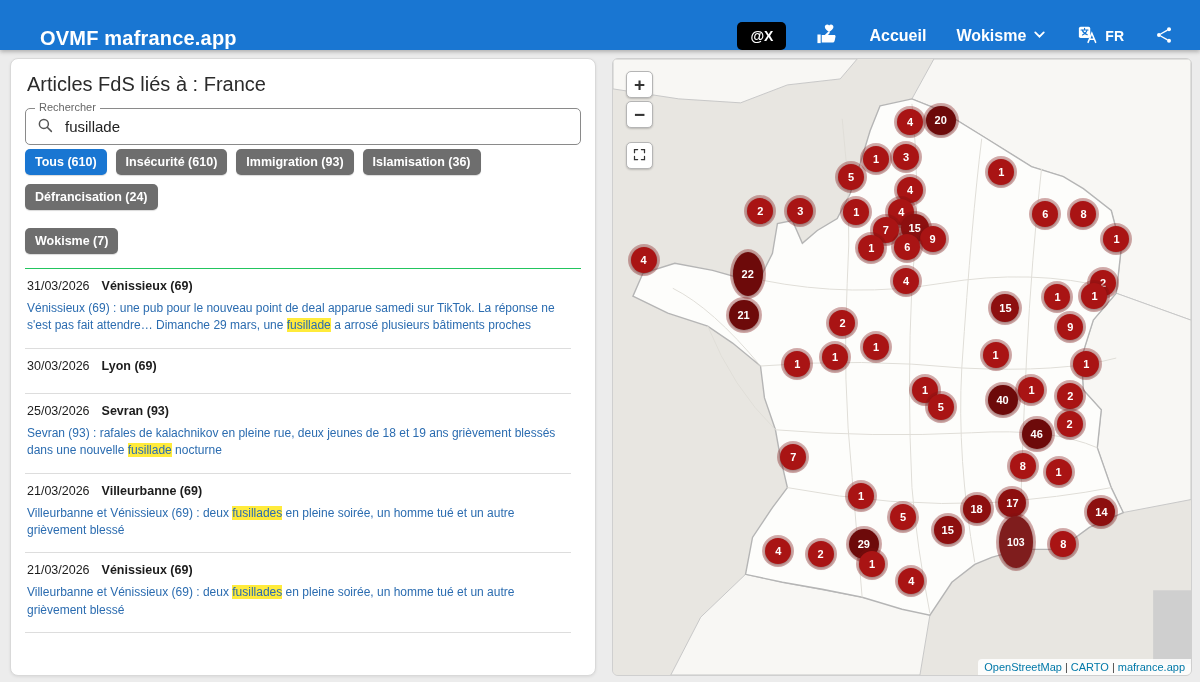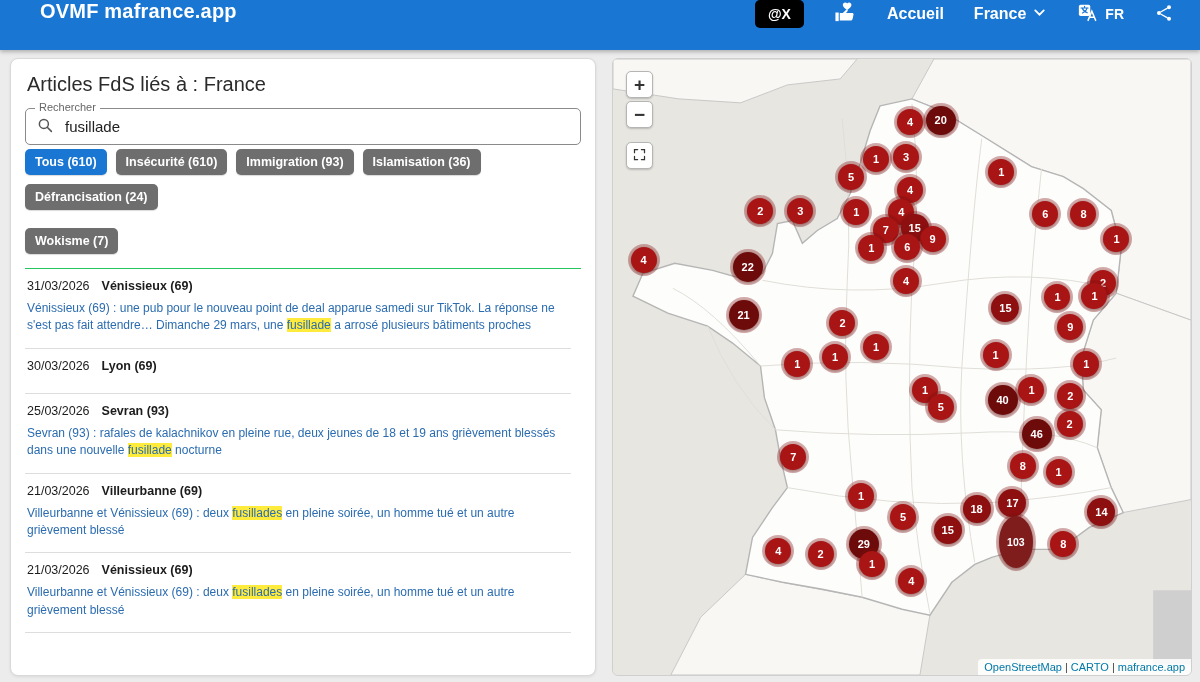--- a/index.html
+++ b/index.html
@@ -6,21 +6,21 @@
   html,body { margin:0; padding:0; }
   body {
     width:1200px; height:682px; overflow:hidden;
     font-family:"Liberation Sans", sans-serif;
     background:#ececec;
     position:relative;
   }
   
   .navbar {
     height:50px; background:#1976d2; color:#fff;
-    display:flex; align-items:flex-start;
+    display:flex; align-items:flex-end;
     padding:0 26px 0 40px;
     box-shadow:0 2px 4px rgba(0,0,0,.25);
     position:relative; z-index:20;
   }
   .brand { font-size:20px; font-weight:bold; letter-spacing:.2px; cursor:pointer; }
   .nav-right { margin-left:auto; display:flex; align-items:center; gap:30px; }
   .x-btn {
     background:#000; color:#fff; border:none; border-radius:5px;
     font-family:inherit; font-size:14px; font-weight:bold;
     padding:6px 13px; cursor:pointer; display:flex; align-items:center; gap:2px;
@@ -119,21 +119,21 @@
       <span>
         <svg viewBox="0 0 24 24" width="23" height="23" fill="#fff">
           <path d="M1.5 12h3.4v9H1.5z"></path>
           <path d="M6 20.5v-8h3.2l3.5-3.3c.4-.4 1-.4 1.4 0 .4.4.4 1 0 1.4l-1.6 2h6.6c.8 0 1.4.7 1.3 1.5l-1 4.6c-.2.9-1 1.6-1.9 1.6H6z"></path>
           <path d="M15.7 1.6c-.8 0-1.6.4-2 1-.4-.6-1.2-1-2-1-1.4 0-2.5 1.1-2.5 2.5 0 1.8 1.9 3.2 4.5 5.4 2.6-2.2 4.5-3.6 4.5-5.4 0-1.4-1.1-2.5-2.5-2.5z"></path>
         </svg>
       </span>
     </button>
     <a class="nav-link">Accueil</a>
     <div class="outils">
-      <span class="nav-link">France</span>
+      <span class="nav-link">Wokisme</span>
       <span>
         <svg viewBox="0 0 24 24" width="17" height="17" fill="none" stroke="#fff" stroke-width="2.6" stroke-linecap="round">
             <path d="M6 9l6 6 6-6"></path>
           </svg>
       </span>
     </div>
     <div class="lang">
       <span>
         <svg viewBox="0 0 24 24" width="21" height="21">
           <rect x="1" y="3" width="13" height="13" rx="2" fill="#fff"></rect>
@@ -257,21 +257,21 @@
         <div class="marker" style="height: 26px; width: 26px; left: calc(49.9% - 13px); top: calc(24.8% - 13px); background: rgb(169, 20, 20);">4</div>
         <div class="marker" style="height: 26px; width: 26px; left: calc(74.8% - 13px); top: calc(25.2% - 13px); background: rgb(169, 20, 20);">6</div>
         <div class="marker" style="height: 26px; width: 26px; left: calc(81.4% - 13px); top: calc(25.2% - 13px); background: rgb(169, 20, 20);">8</div>
         <div class="marker" style="height: 28px; width: 28px; left: calc(52.2% - 14px); top: calc(27.5% - 14px); background: rgb(141, 15, 15);">15</div>
         <div class="marker" style="height: 26px; width: 26px; left: calc(47.2% - 13px); top: calc(27.8% - 13px); background: rgb(169, 20, 20);">7</div>
         <div class="marker" style="height: 26px; width: 26px; left: calc(55.3% - 13px); top: calc(29.3% - 13px); background: rgb(169, 20, 20);">9</div>
         <div class="marker" style="height: 26px; width: 26px; left: calc(87.1% - 13px); top: calc(29.3% - 13px); background: rgb(169, 20, 20);">1</div>
         <div class="marker" style="height: 26px; width: 26px; left: calc(44.7% - 13px); top: calc(30.7% - 13px); background: rgb(169, 20, 20);">1</div>
         <div class="marker" style="height: 26px; width: 26px; left: calc(50.9% - 13px); top: calc(30.6% - 13px); background: rgb(169, 20, 20);">6</div>
         <div class="marker" style="height: 26px; width: 26px; left: calc(5.3% - 13px); top: calc(32.7% - 13px); background: rgb(169, 20, 20);">4</div>
-        <div class="marker" style="height: 30px; width: 30px; left: calc(23.3% - 15px); top: calc(33.7% - 15px); background: rgb(109, 10, 10);">22</div>
+        <div class="marker" style="height: 44px; width: 30px; left: calc(23.3% - 15px); top: calc(33.7% - 15px); background: rgb(109, 10, 10);">22</div>
         <div class="marker" style="height: 26px; width: 26px; left: calc(50.7% - 13px); top: calc(36.1% - 13px); background: rgb(169, 20, 20);">4</div>
         <div class="marker" style="height: 26px; width: 26px; left: calc(84.8% - 13px); top: calc(36.4% - 13px); background: rgb(169, 20, 20);">2</div>
         <div class="marker" style="height: 26px; width: 26px; left: calc(76.9% - 13px); top: calc(38.7% - 13px); background: rgb(169, 20, 20);">1</div>
         <div class="marker" style="height: 26px; width: 26px; left: calc(83.3% - 13px); top: calc(38.5% - 13px); background: rgb(169, 20, 20);">1</div>
         <div class="marker" style="height: 30px; width: 30px; left: calc(22.6% - 15px); top: calc(41.6% - 15px); background: rgb(109, 10, 10);">21</div>
         <div class="marker" style="height: 28px; width: 28px; left: calc(67.9% - 14px); top: calc(40.5% - 14px); background: rgb(141, 15, 15);">15</div>
         <div class="marker" style="height: 26px; width: 26px; left: calc(39.7% - 13px); top: calc(42.9% - 13px); background: rgb(169, 20, 20);">2</div>
         <div class="marker" style="height: 26px; width: 26px; left: calc(79.1% - 13px); top: calc(43.5% - 13px); background: rgb(169, 20, 20);">9</div>
         <div class="marker" style="height: 26px; width: 26px; left: calc(45.5% - 13px); top: calc(46.8% - 13px); background: rgb(169, 20, 20);">1</div>
         <div class="marker" style="height: 26px; width: 26px; left: calc(31.9% - 13px); top: calc(49.5% - 13px); background: rgb(169, 20, 20);">1</div>

